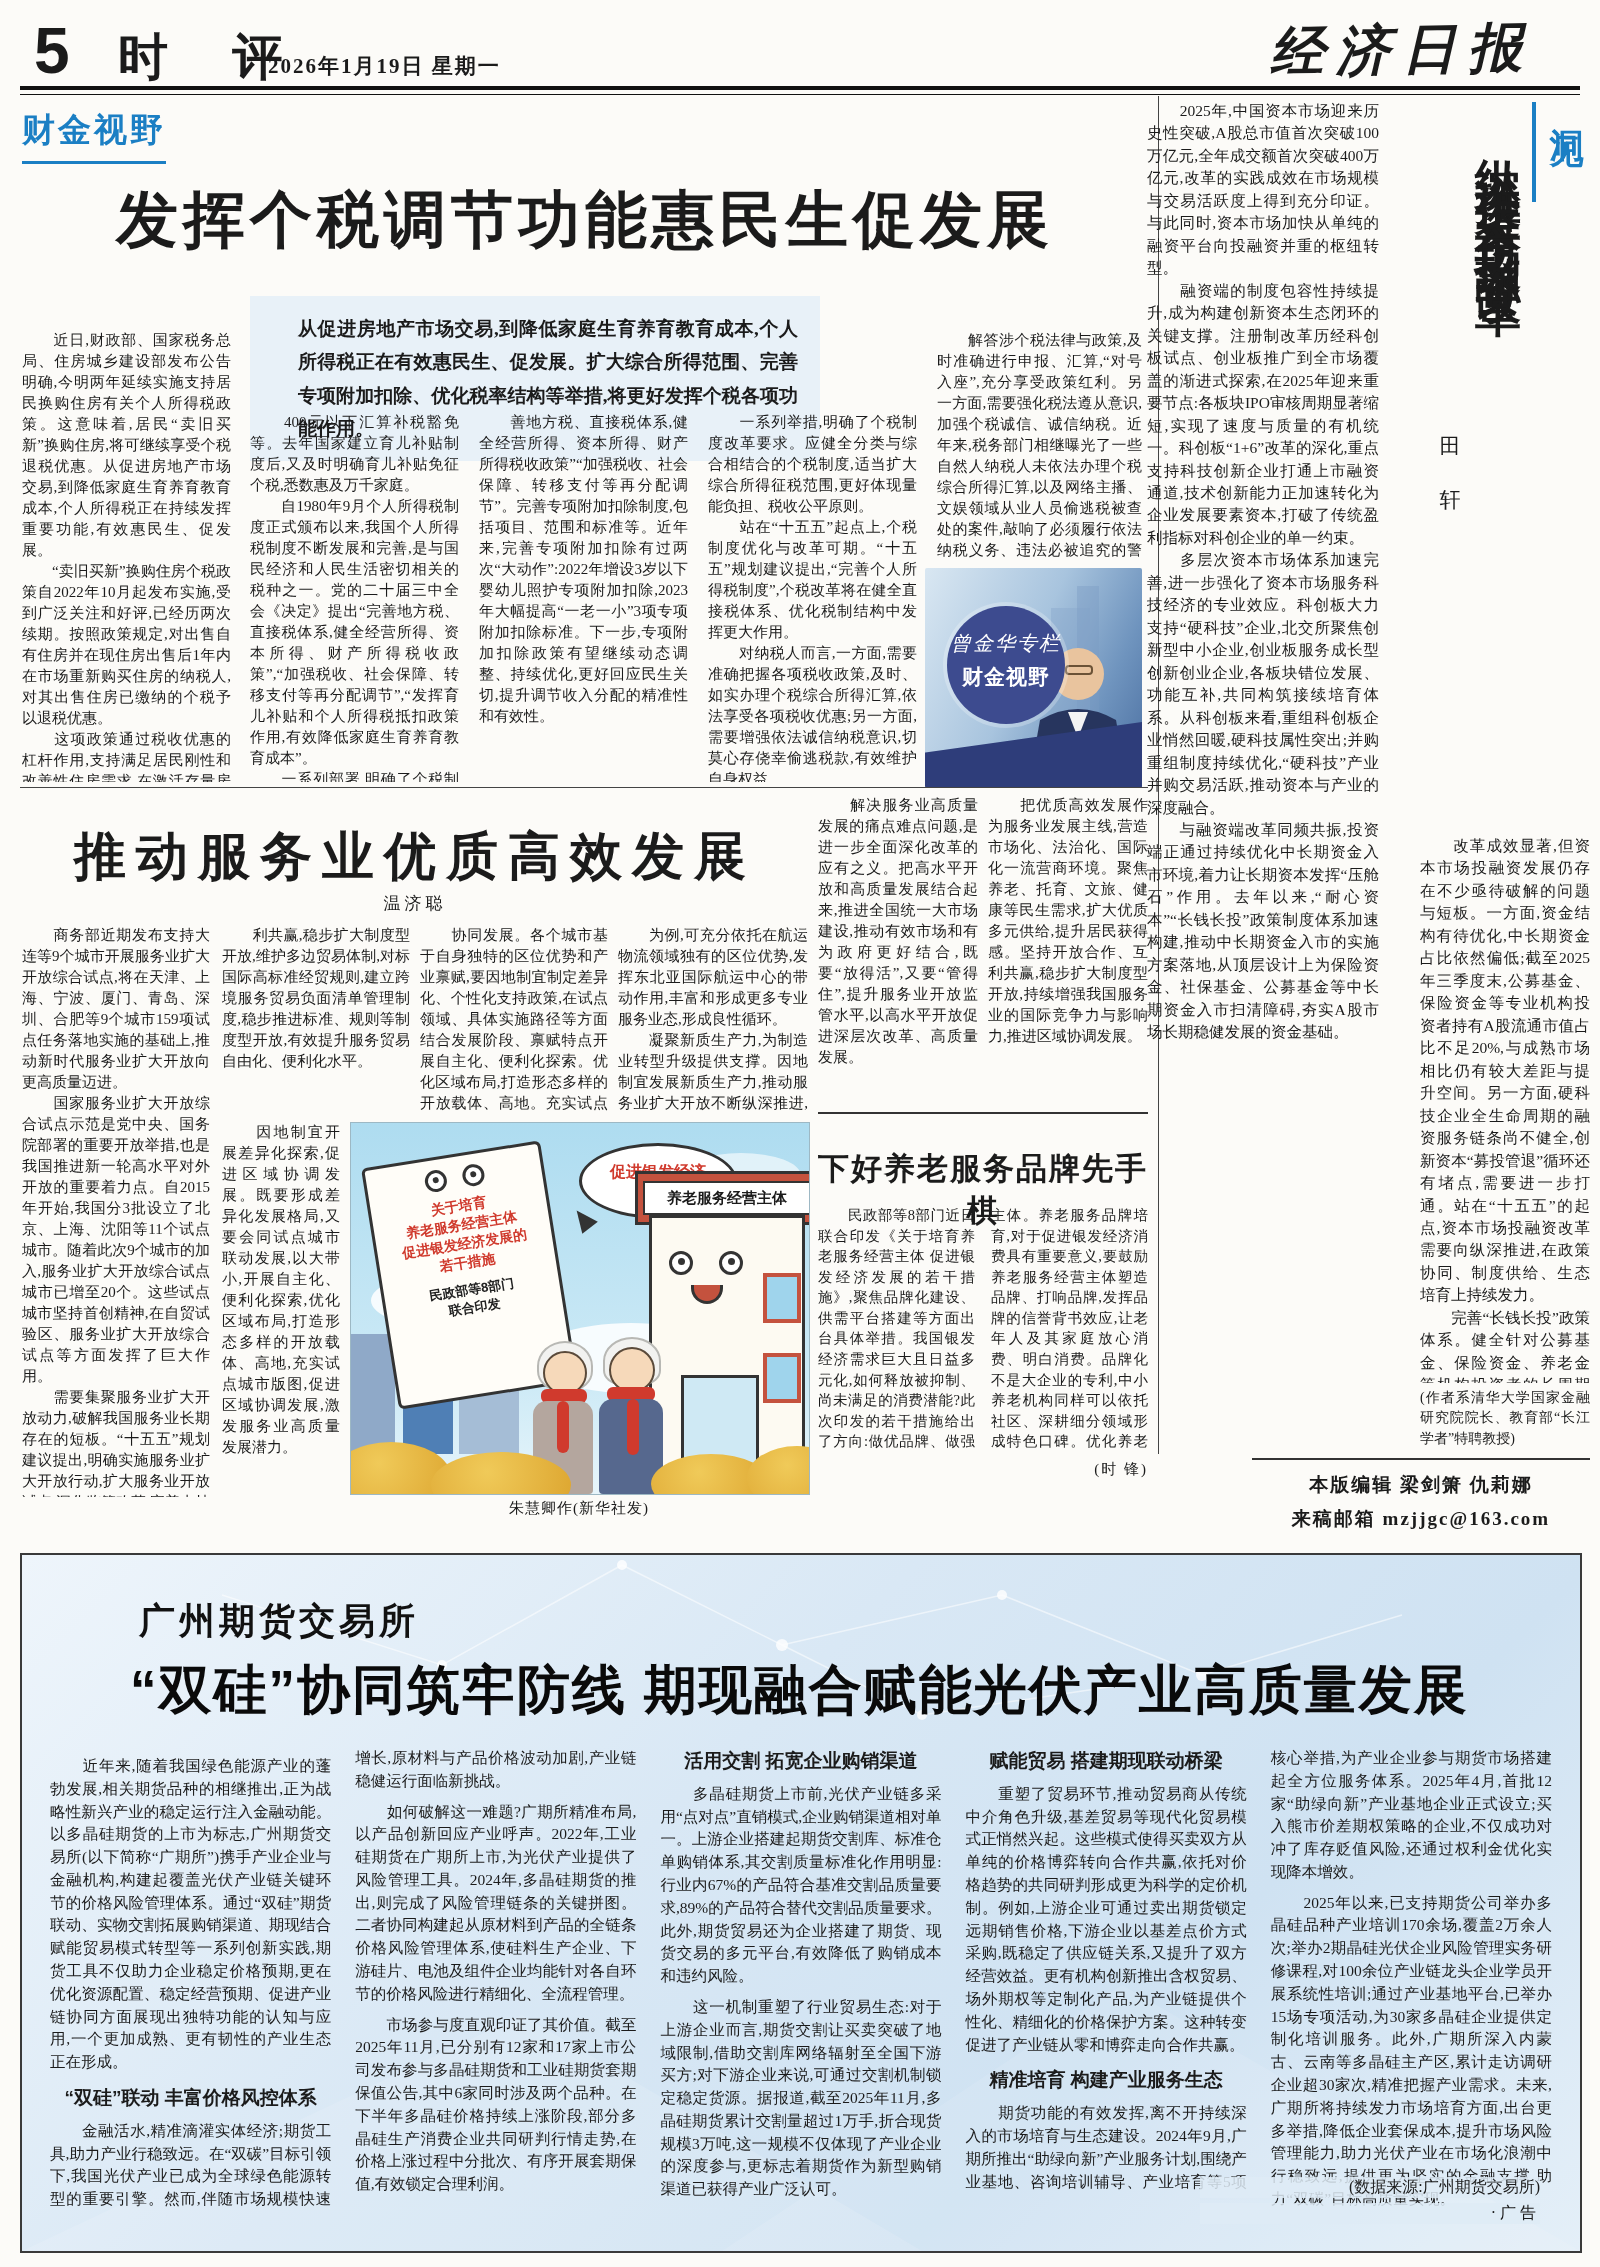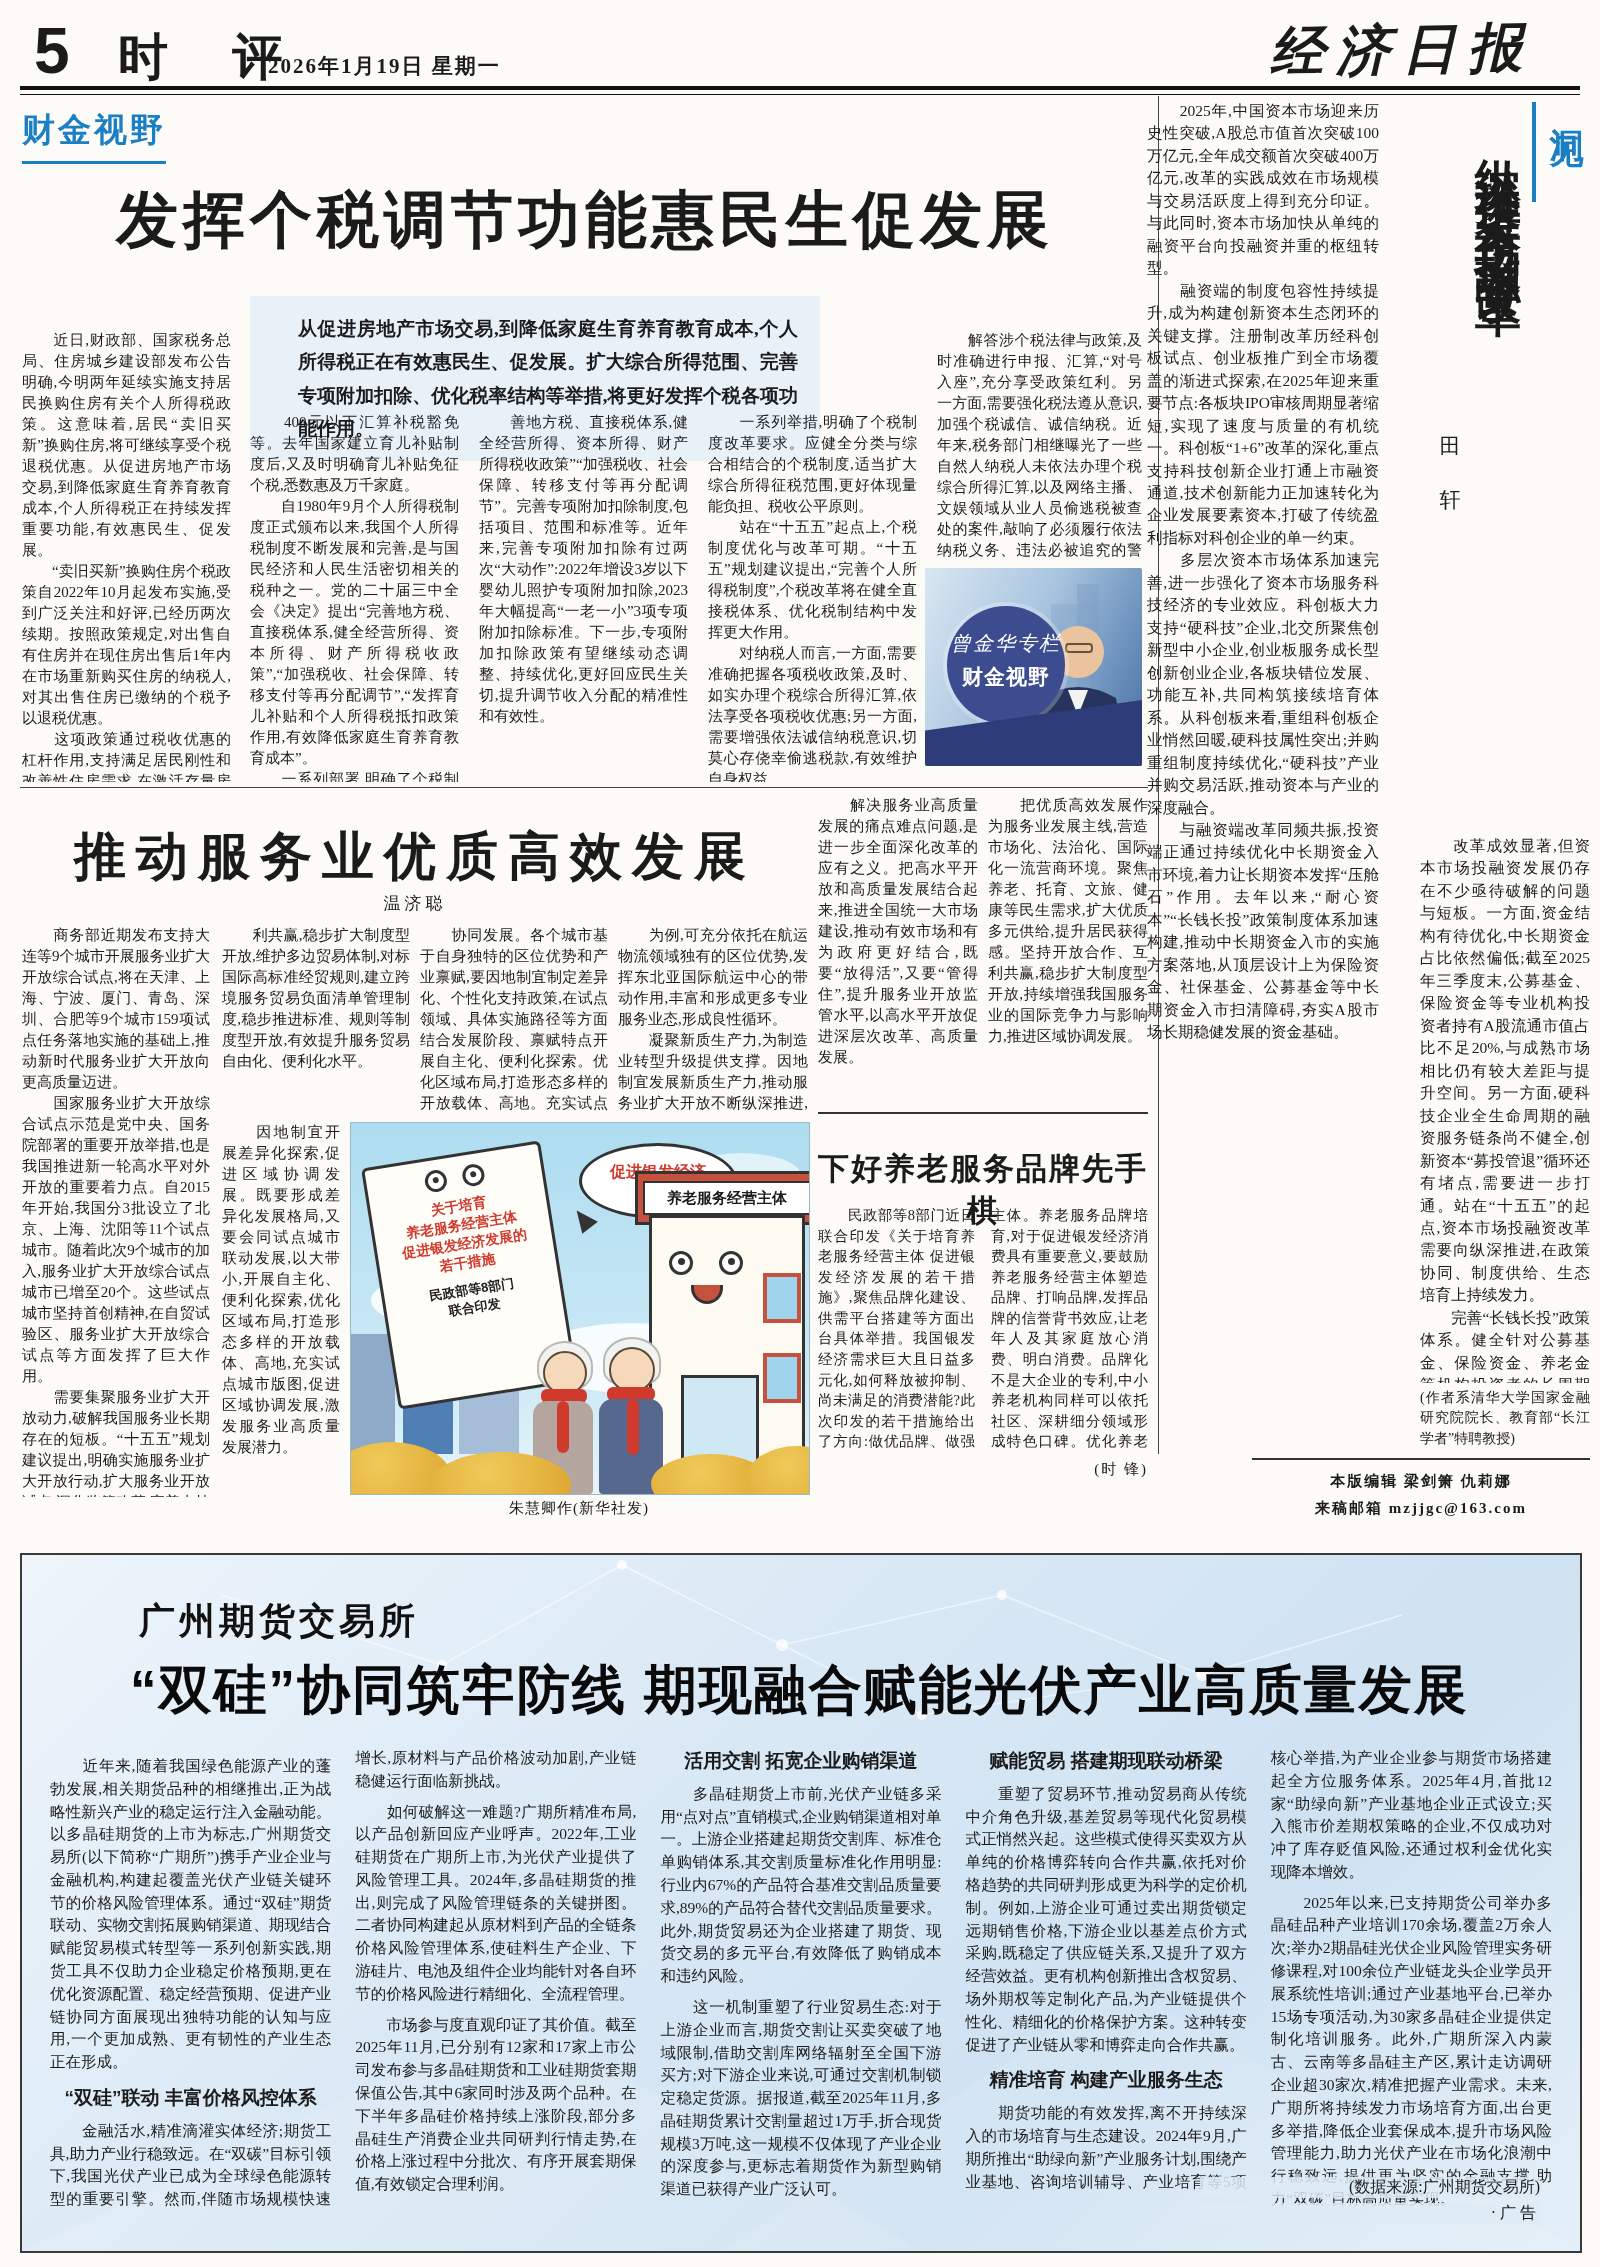--- a/index.html
+++ b/index.html
@@ -78,21 +78,21 @@
   .bush{position:absolute;background:radial-gradient(circle at 40% 30%,#f0ca59,#dca42e);border-radius:50%;}
   .cartoon-credit{font-size:15px;text-align:center;letter-spacing:1px;}
 
   
   .a3-headline{font-family:"Liberation Sans","DejaVu Sans",sans-serif;font-weight:900;font-size:31px;
                text-align:center;letter-spacing:2px;}
   .a3-body{font-size:14.5px;line-height:1.42;text-align:justify;column-count:2;column-gap:16px;overflow:hidden;white-space:pre-line;}
   .a3-sign{font-size:15px;text-align:right;letter-spacing:2px;}
 
   
-  .editors{font-size:15px;font-weight:700;text-align:center;line-height:1.8;letter-spacing:2px;}
+  .editors{font-size:19px;font-weight:700;text-align:center;line-height:1.8;letter-spacing:2px;}
 
   
   .ad{background:linear-gradient(135deg,#eef5fb 0%,#d9e8f5 40%,#cfe2f2 70%,#e4eff8 100%);border:2px solid #3a3a3a;overflow:hidden;}
   .ad-org{font-family:"Liberation Sans","DejaVu Sans",sans-serif;font-weight:900;font-size:36px;letter-spacing:4px;color:#111;}
   .ad-headline{font-family:"Liberation Sans","DejaVu Sans",sans-serif;font-weight:900;font-size:53px;letter-spacing:2px;color:#0a0a0a;}
   .ad-body{column-count:5;column-gap:24px;font-size:15.5px;line-height:1.47;text-align:justify;overflow:hidden;}
   .ad-body p{margin:8px 0 4px 0;white-space:pre-line;}
   .ad-sub{font-family:"Liberation Sans","DejaVu Sans",sans-serif;font-weight:900;font-size:19px;text-align:center;margin:10px 0 8px;}
   .ad-source{font-size:16px;text-align:right;}
   .ad-tag{font-size:16px;text-align:right;letter-spacing:4px;}
@@ -121,21 +121,21 @@
   <div class="abs col" style="left:250px;top:412px;width:209px;height:370px;">　　400元以下汇算补税豁免等。去年国家建立育儿补贴制度后,又及时明确育儿补贴免征个税,悉数惠及万千家庭。
 　　自1980年9月个人所得税制度正式颁布以来,我国个人所得税制度不断发展和完善,是与国民经济和人民生活密切相关的税种之一。党的二十届三中全会《决定》提出“完善地方税、直接税体系,健全经营所得、资本所得、财产所得税收政策”,“加强税收、社会保障、转移支付等再分配调节”,“发挥育儿补贴和个人所得税抵扣政策作用,有效降低家庭生育养育教育成本”。
 　　一系列部署,明确了个税制度改革要求。</div>
   <div class="abs col" style="left:479px;top:412px;width:209px;height:370px;">　　善地方税、直接税体系,健全经营所得、资本所得、财产所得税收政策”“加强税收、社会保障、转移支付等再分配调节”。完善专项附加扣除制度,包括项目、范围和标准等。近年来,完善专项附加扣除有过两次“大动作”:2022年增设3岁以下婴幼儿照护专项附加扣除,2023年大幅提高“一老一小”3项专项附加扣除标准。下一步,专项附加扣除政策有望继续动态调整、持续优化,更好回应民生关切,提升调节收入分配的精准性和有效性。</div>
   <div class="abs col" style="left:708px;top:412px;width:209px;height:370px;">　　一系列举措,明确了个税制度改革要求。应健全分类与综合相结合的个税制度,适当扩大综合所得征税范围,更好体现量能负担、税收公平原则。
 　　站在“十五五”起点上,个税制度优化与改革可期。“十五五”规划建议提出,“完善个人所得税制度”,个税改革将在健全直接税体系、优化税制结构中发挥更大作用。
 　　对纳税人而言,一方面,需要准确把握各项税收政策,及时、如实办理个税综合所得汇算,依法享受各项税收优惠;另一方面,需要增强依法诚信纳税意识,切莫心存侥幸偷逃税款,有效维护自身权益。</div>
   <div class="abs col" style="left:937px;top:330px;width:205px;height:230px;">　　解答涉个税法律与政策,及时准确进行申报、汇算,“对号入座”,充分享受政策红利。另一方面,需要强化税法遵从意识,加强个税诚信、诚信纳税。近年来,税务部门相继曝光了一些自然人纳税人未依法办理个税综合所得汇算,以及网络主播、文娱领域从业人员偷逃税被查处的案件,敲响了必须履行依法纳税义务、违法必被追究的警钟。
 　　坚持政策支持和持续改革创新并举,通过扩大综合所得范围、完善专项附加扣除、优化税率结构等举措,将更充分发挥个税各项功能作用,充分“调高惠低”,让现代化建设成果更多更公平惠及全体人民。</div>
 
-  <div class="abs photo" style="left:925px;top:568px;width:217px;height:198px;">
+  <div class="abs photo" style="left:925px;top:568px;width:217px;height:220px;">
     <div class="sky1"></div>
     <div class="sky2"></div>
     <svg width="120" height="160" style="position:absolute;right:6px;bottom:0;">
       <circle cx="62" cy="46" r="26" fill="#e9c49e"></circle>
       <rect x="50" y="38" width="26" height="8" rx="3" fill="none" stroke="#6b5236" stroke-width="2"></rect>
       <path d="M12 160 L24 92 Q62 70 100 92 L112 160 Z" fill="#27355e"></path>
       <path d="M52 84 L62 110 L72 84 Z" fill="#f4f4f4"></path>
     </svg>
     <div class="badge">
       <div class="badge-script">曾金华专栏</div>

